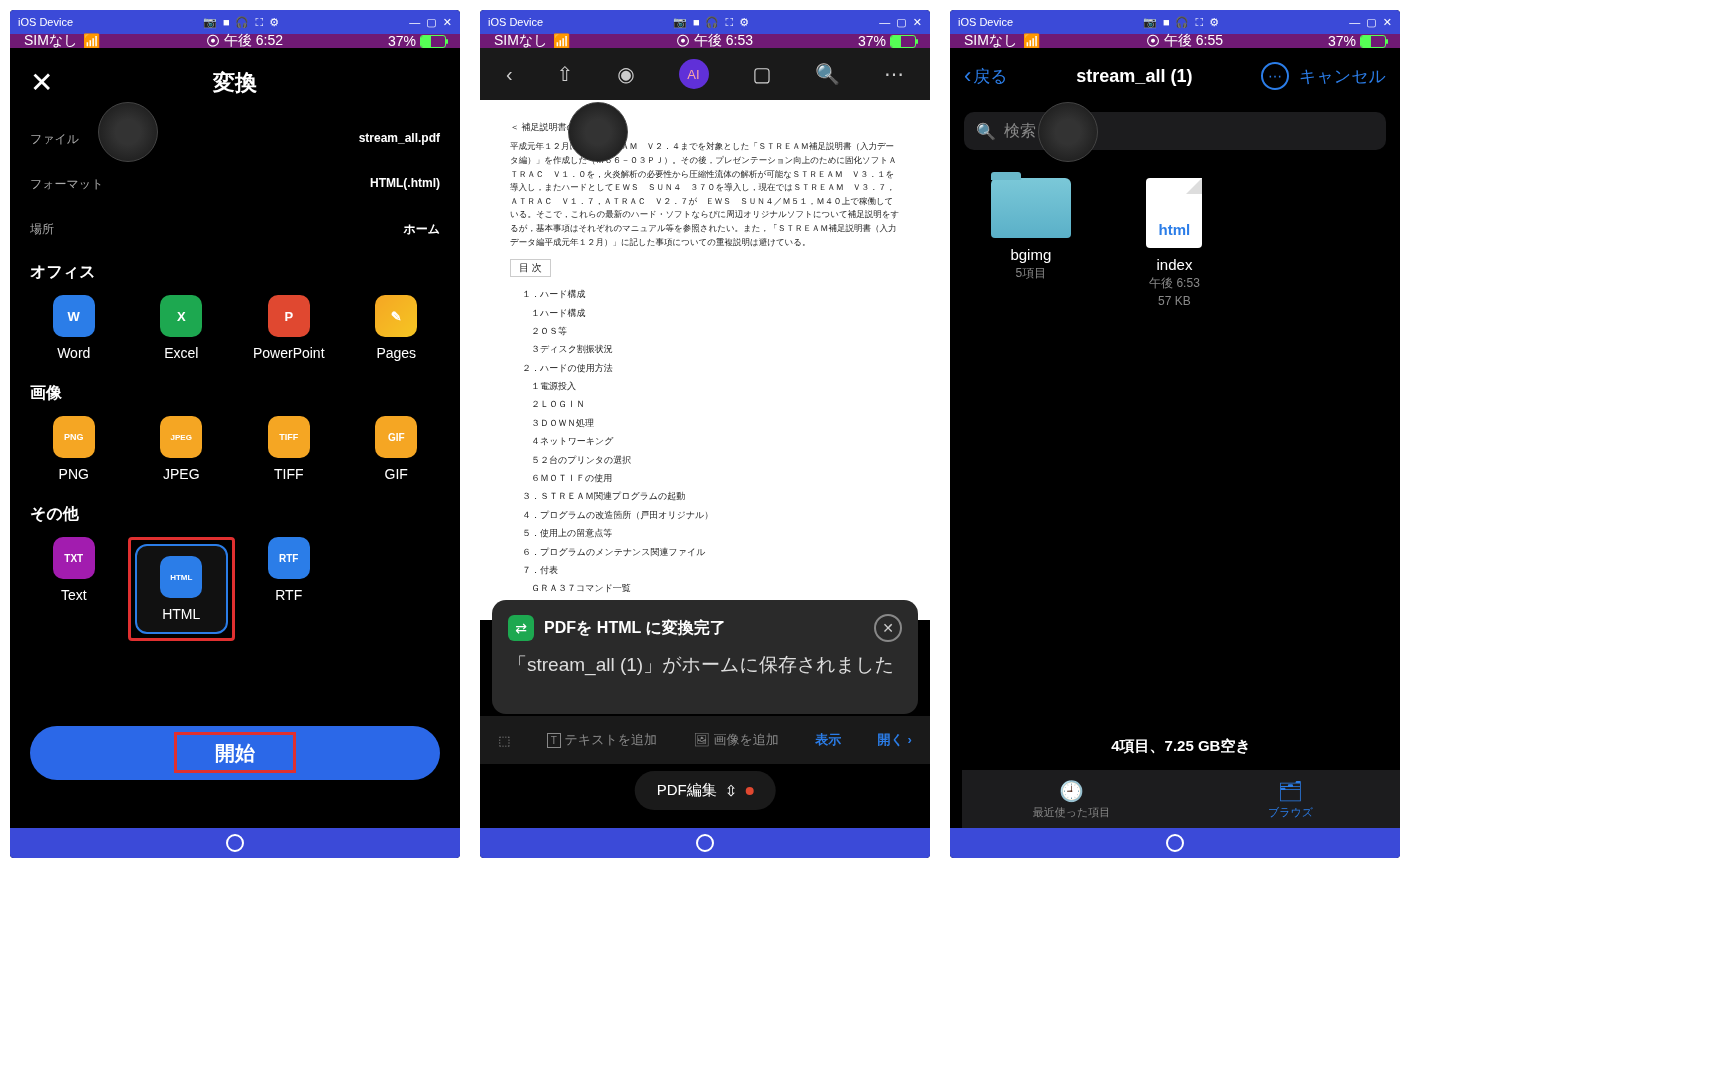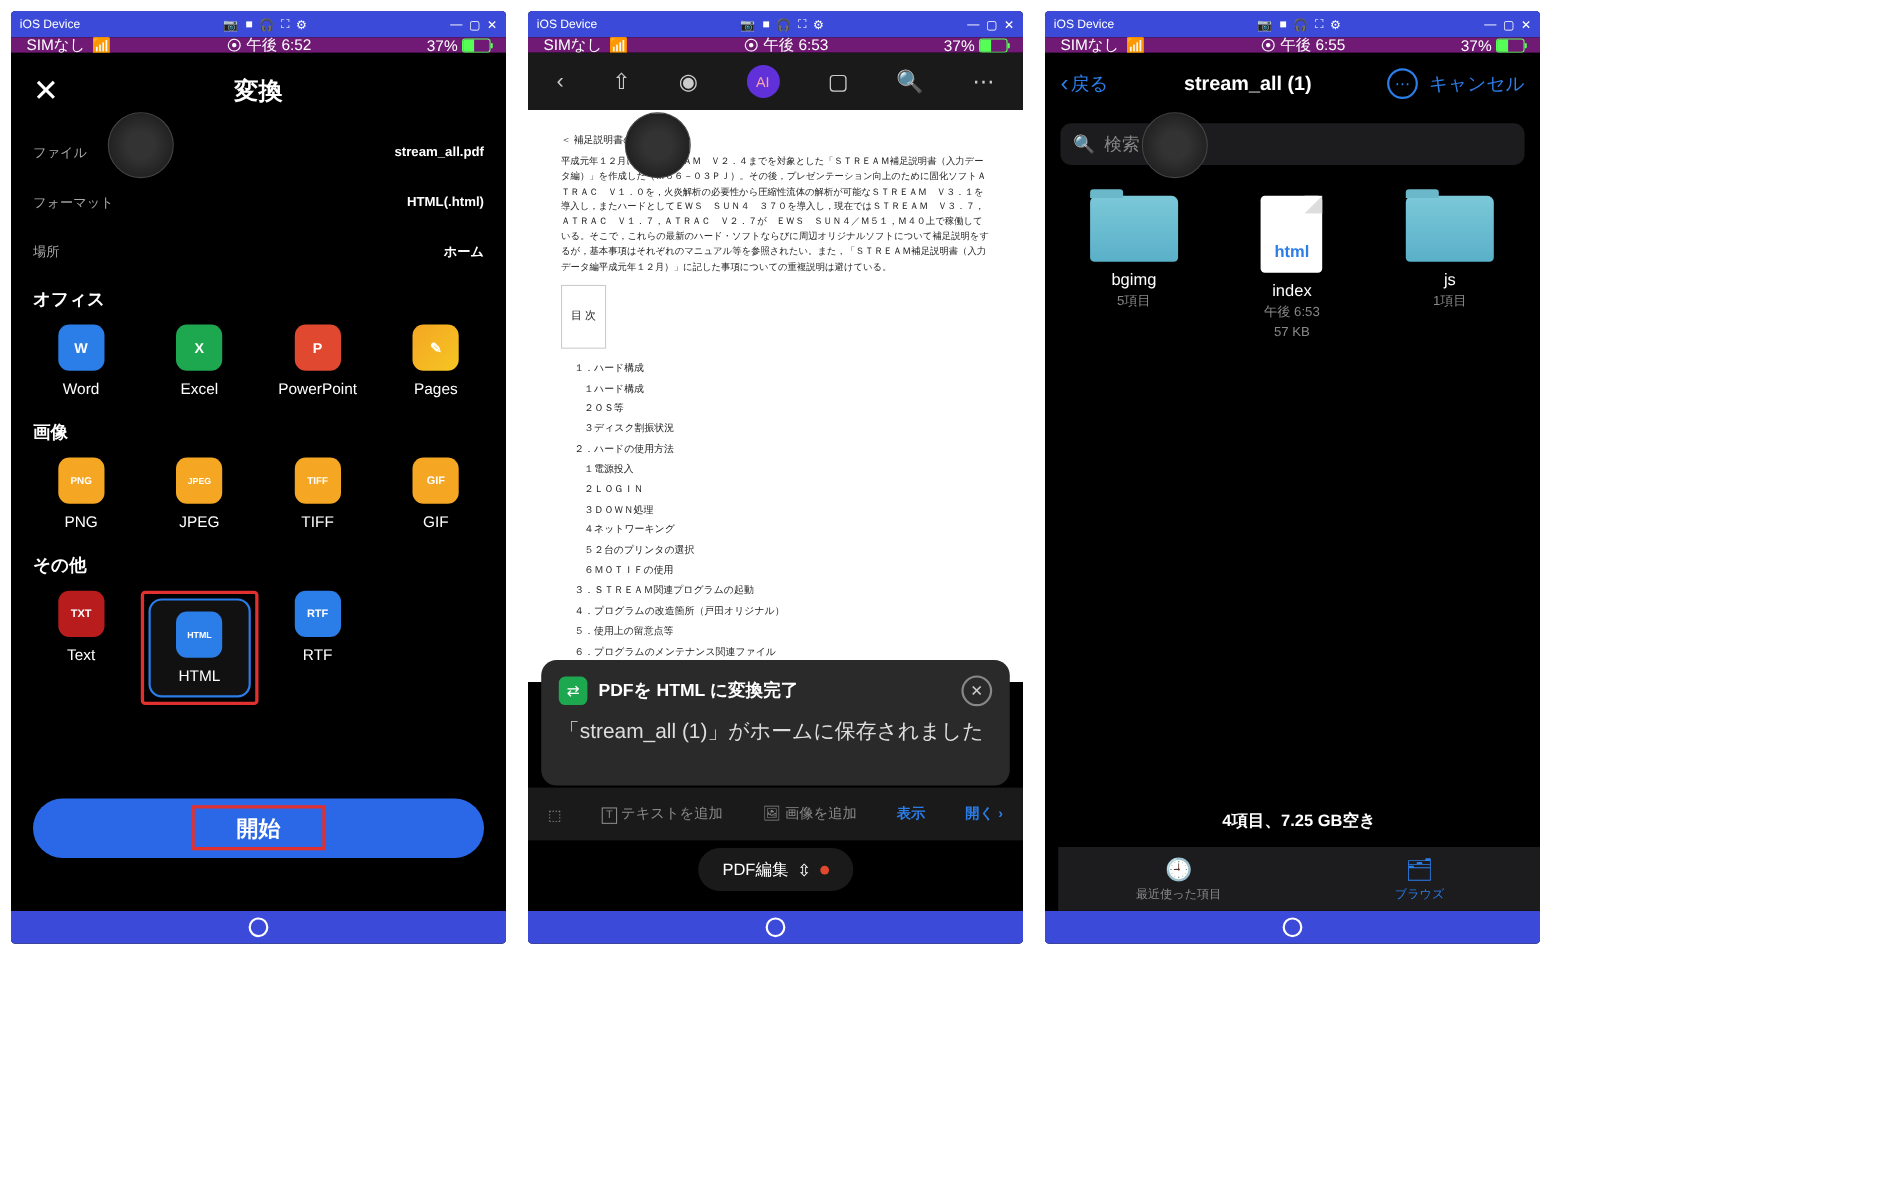--- a/index.html
+++ b/index.html
@@ -29,39 +29,39 @@
 .p1-icon { width: 42px; height: 42px; border-radius: 10px; margin: 0 auto 8px; display: flex; align-items: center; justify-content: center; font-size: 13px; font-weight: 700; color: #fff; }
 .p1-item .lbl { font-size: 14px; }
 .ic-word { background: #2b7de8; }
 .ic-excel { background: #1da850; }
 .ic-ppt { background: #e04830; }
 .ic-pages { background: linear-gradient(135deg,#f5a623,#f5c623); position: relative; }
 .ic-png { background: #f5a623; }
 .ic-jpeg { background: #f5a623; }
 .ic-tiff { background: #f5a623; }
 .ic-gif { background: #f5a623; }
-.ic-txt { background: #b91c1c; }
+.ic-txt { background: #a21caf; }
 .ic-html { background: #2b7de8; }
 .ic-rtf { background: #2b7de8; }
 .p1-html-wrap { border: 3px solid #e03030; padding: 4px; border-radius: 4px; }
 .p1-html-inner { border: 2px solid #2b7de8; border-radius: 12px; padding: 10px 14px; background: #111; }
 .p1-start-wrap { position: absolute; bottom: 48px; left: 0; right: 0; padding: 0 20px; }
 .p1-start-border { border: 3px solid #e03030; padding: 4px; display: inline-block; position: absolute; left: 50%; transform: translateX(-50%); top: 6px; }
 .p1-start { background: #2b68e8; border-radius: 30px; height: 54px; display: flex; align-items: center; justify-content: center; font-size: 20px; font-weight: 600; }
 .thumb-circle { position: absolute; top: 54px; left: 88px; width: 60px; height: 60px; border-radius: 50%; background: radial-gradient(circle,#333 30%,#222 70%); border: 1px solid #444; z-index: 10; }
 
 
 .p2-content { background: #000; height: 780px; position: relative; }
 .p2-nav { background: #1a1a1a; height: 52px; display: flex; align-items: center; justify-content: space-around; padding: 0 4px; }
 .p2-nav .nbtn { color: #ccc; font-size: 20px; }
 .p2-ai { background: #6030d8; color: #fca5a5; border-radius: 50%; width: 30px; height: 30px; display: flex; align-items: center; justify-content: center; font-size: 13px; font-weight: 400; }
 .p2-doc { background: #fff; height: 520px; padding: 20px 30px; color: #222; font-size: 9px; line-height: 1.6; }
 .p2-doc-title { text-align: left; margin-bottom: 6px; font-size: 9px; }
 .p2-doc-para { font-size: 8.5px; margin-bottom: 10px; }
-.p2-doc-toc { border: 1px solid #ccc; padding: 20px 8px; display: inline-block; margin-bottom: 6px; font-size: 10px; }
+.p2-doc-toc { border: 1px solid #ccc; padding: 0 8px; display: inline-block; margin-bottom: 6px; font-size: 10px; }
 .p2-doc-list { font-size: 9px; padding-left: 12px; }
 .p2-doc-list div { margin: 4px 0; }
 .p2-toast { position: absolute; bottom: 114px; left: 12px; right: 12px; background: #2a2a2a; border-radius: 14px; padding: 14px 16px 36px; color: #fff; }
 .p2-toast-head { display: flex; align-items: center; justify-content: space-between; }
 .p2-toast-head .left { display: flex; align-items: center; gap: 10px; }
 .p2-toast-ic { width: 26px; height: 26px; background: #1da850; border-radius: 6px; display: flex; align-items: center; justify-content: center; color: #fff; font-size: 14px; }
 .p2-toast-title { font-size: 16px; font-weight: 700; }
 .p2-toast-x { width: 28px; height: 28px; border: 2px solid #888; border-radius: 50%; display: flex; align-items: center; justify-content: center; font-size: 14px; color: #ccc; }
 .p2-toast-sub { margin-top: 10px; font-size: 19px; color: #ddd; }
 .p2-actions-row { position: absolute; bottom: 64px; left: 0; right: 0; background: #1a1a1a; height: 48px; display: flex; align-items: center; justify-content: space-around; color: #888; font-size: 13px; }
@@ -387,25 +387,20 @@
           <div class="p3-folder-ic"></div>
           <div class="p3-fname">bgimg</div>
           <div class="p3-fsub">5項目</div>
         </div>
         <div class="p3-file">
           <div class="p3-html-ic">html</div>
           <div class="p3-fname">index</div>
           <div class="p3-fsub">午後 6:53</div>
           <div class="p3-fsub">57 KB</div>
         </div>
-        <div class="p3-file">
-          <div class="p3-folder-ic"></div>
-          <div class="p3-fname">js</div>
-          <div class="p3-fsub">1項目</div>
-        </div>
       </div>
     <div class="p3-footer">
       <div class="p3-footer-txt">4項目、7.25 GB空き</div>
       <div class="p3-tab">
         <div class="p3-tab-item off">
           <span style="font-size:20px">🕘</span>
           <span>最近使った項目</span>
         </div>
         <div class="p3-tab-item on">
           <span style="font-size:20px">🗂</span>

